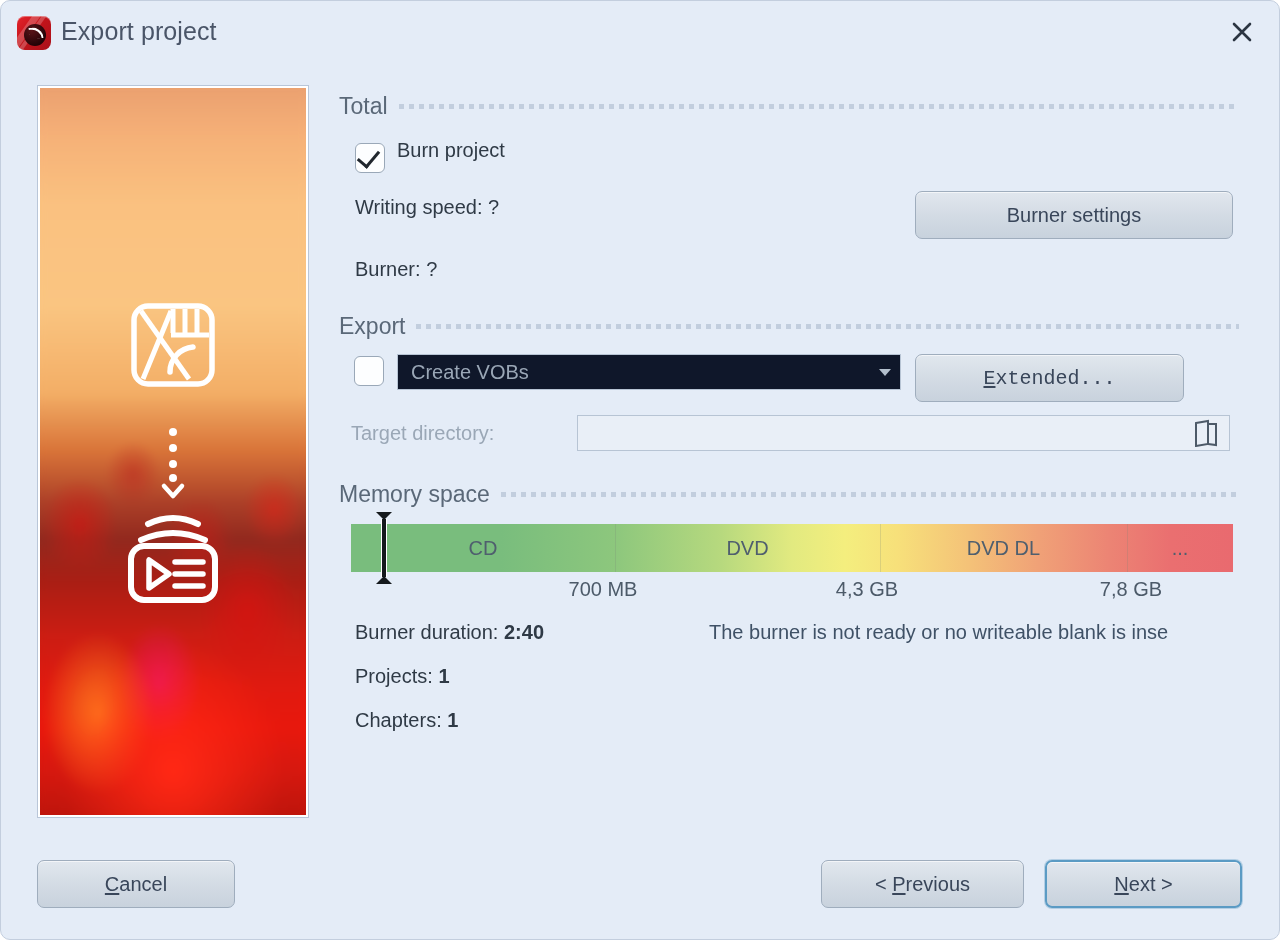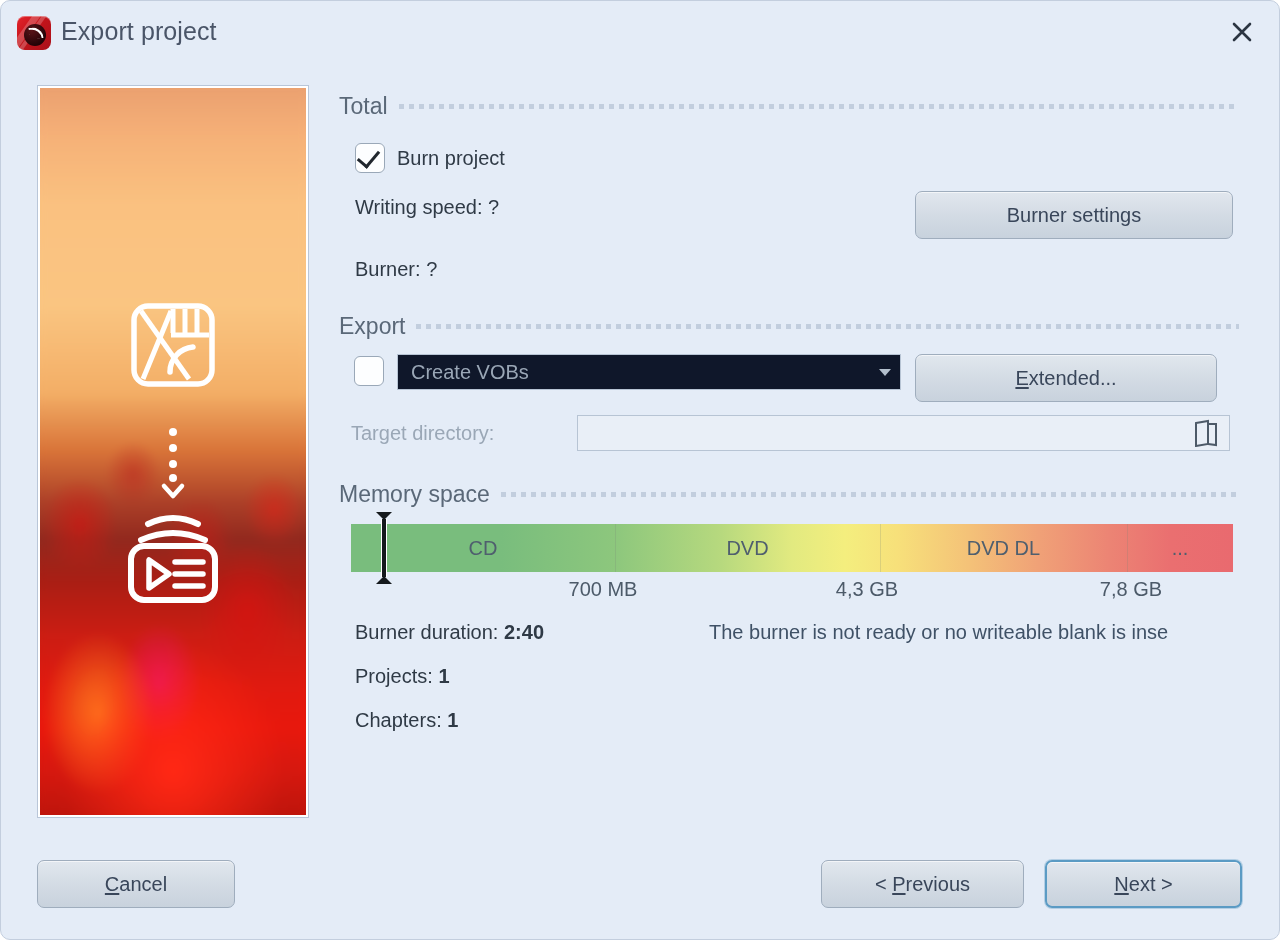--- a/index.html
+++ b/index.html
@@ -317,21 +317,21 @@
   <div id="content">
 
     <div class="section-head" style="left:2px; top:92px;">
       <span class="sh-label">Total</span>
       <span class="sh-line"></span>
     </div>
 
     <div class="checkbox" style="left:18px; top:142px;">
       <span class="tick"></span>
     </div>
-    <div class="row-label" style="left:60px; top:146px;">Burn project</div>
+    <div class="row-label" style="left:60px; top:138px;">Burn project</div>
 
     <div class="row-label" style="left:18px; top:195px;">Writing speed: ?</div>
     <div class="row-label" style="left:18px; top:257px;">Burner: ?</div>
 
     <div class="btn" style="left:578px; top:190px; width:318px; height:48px;">
       <span>Burner settings</span>
     </div>
 
     <div class="section-head" style="left:2px; top:312px;">
       <span class="sh-label">Export</span>
@@ -342,21 +342,21 @@
 
     <div id="combo-export-format" style="left:60px; top:353px; width:504px; height:36px;">
       <span class="combo-text">Create VOBs</span>
       <span class="combo-arrow">
         <svg width="14" height="9" viewBox="0 0 14 9">
             <path d="M1 1 L7 8 L13 1 Z" fill="#b3bfcd"></path>
           </svg>
       </span>
     </div>
 
-    <div class="btn" style="left:578px; top:353px; width:302px; height:48px;">
+    <div class="btn" style="left:578px; top:353px; width:269px; height:48px;font-family:Liberation Mono, monospace;">
       <span><u>E</u><span>xtended...</span></span>
     </div>
 
     <div class="row-label disabled" style="left:14px; top:421px;">Target directory:</div>
 
     <div id="target-directory-field" style="left:240px; top:414px; width:653px; height:36px;">
       <span class="folder-icon">
         <svg width="26" height="28" viewBox="0 0 26 28">
           <path d="M3 4 L15 2 L15 25 L3 27 Z" fill="none" stroke="#4d5a68" stroke-width="2"></path>
           <path d="M15 5 L23 5 L23 26 L15 25" fill="none" stroke="#4d5a68" stroke-width="2"></path>

